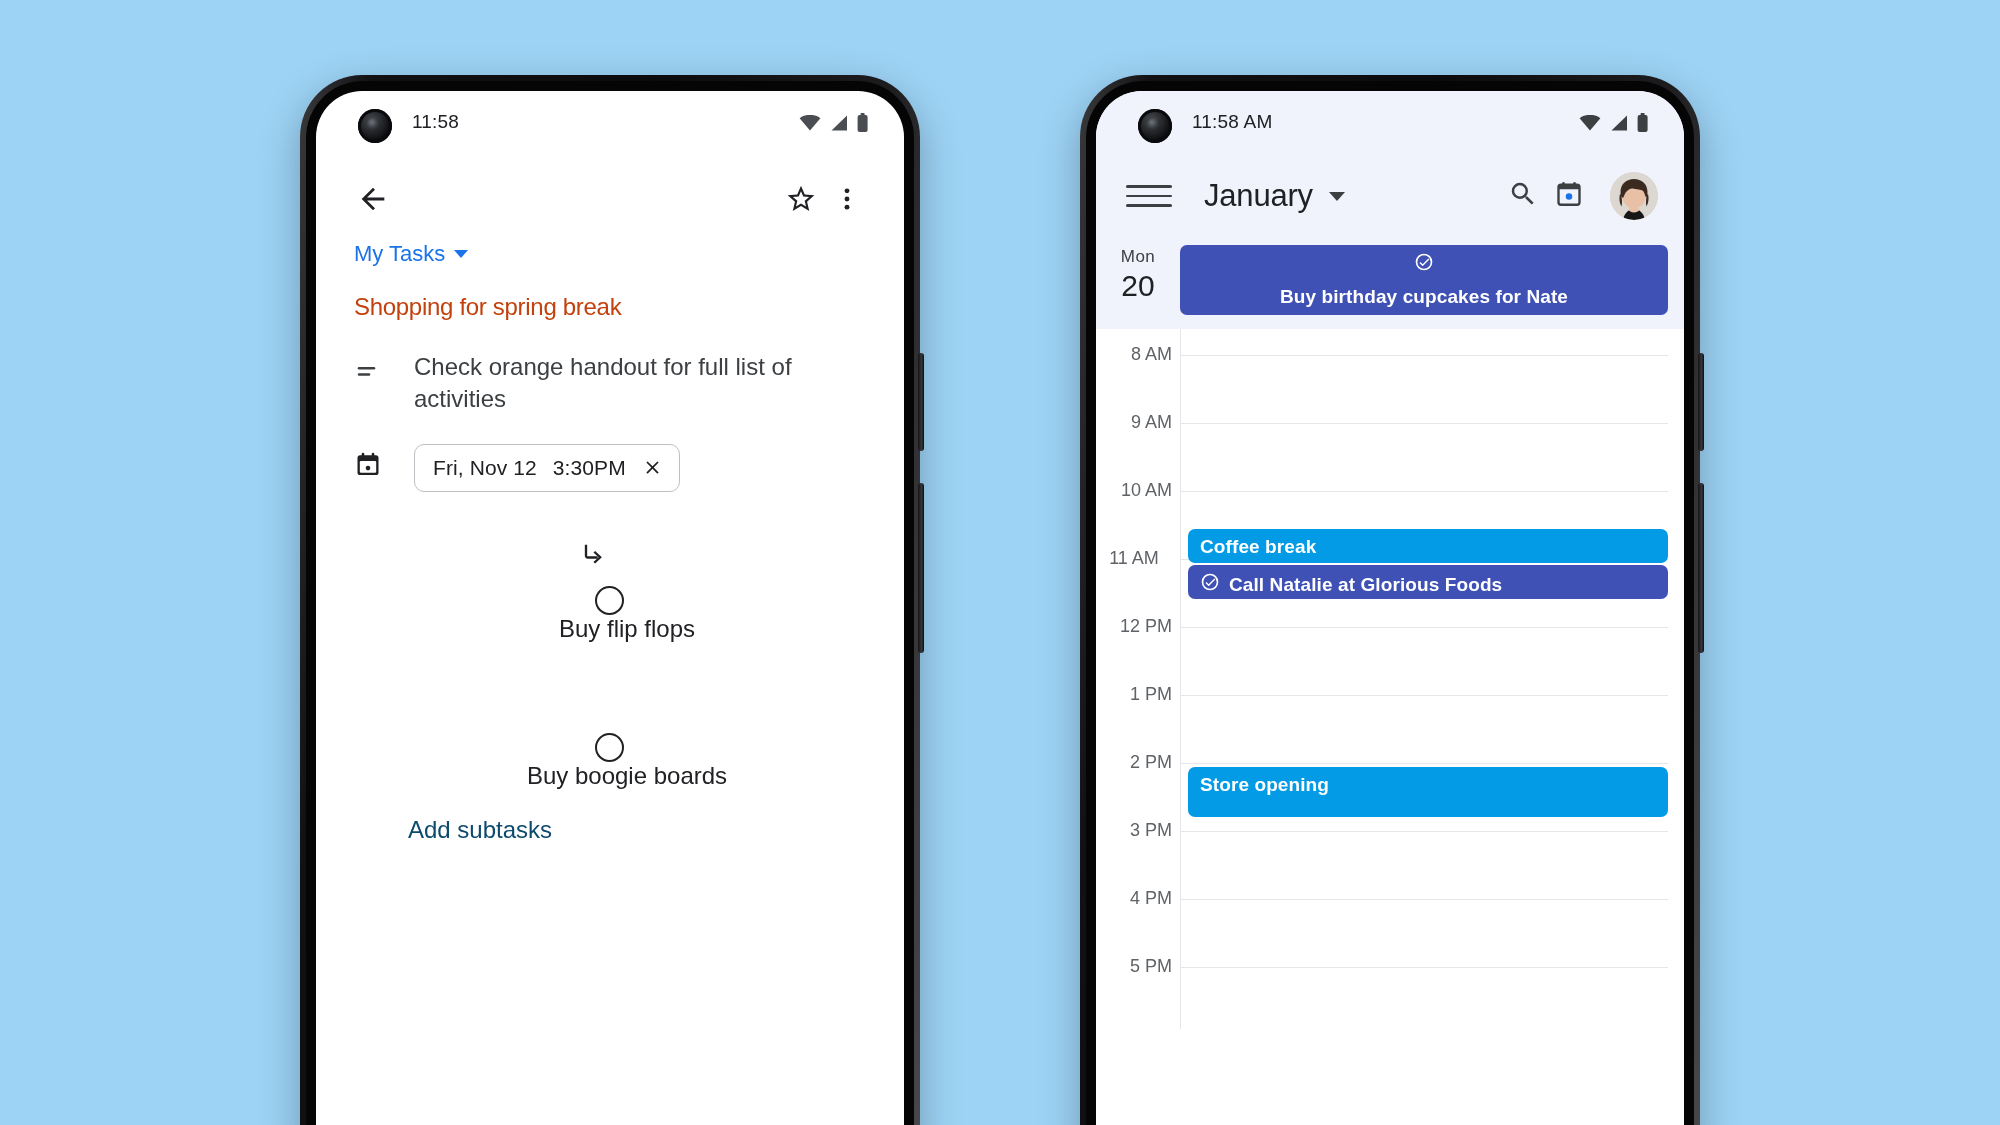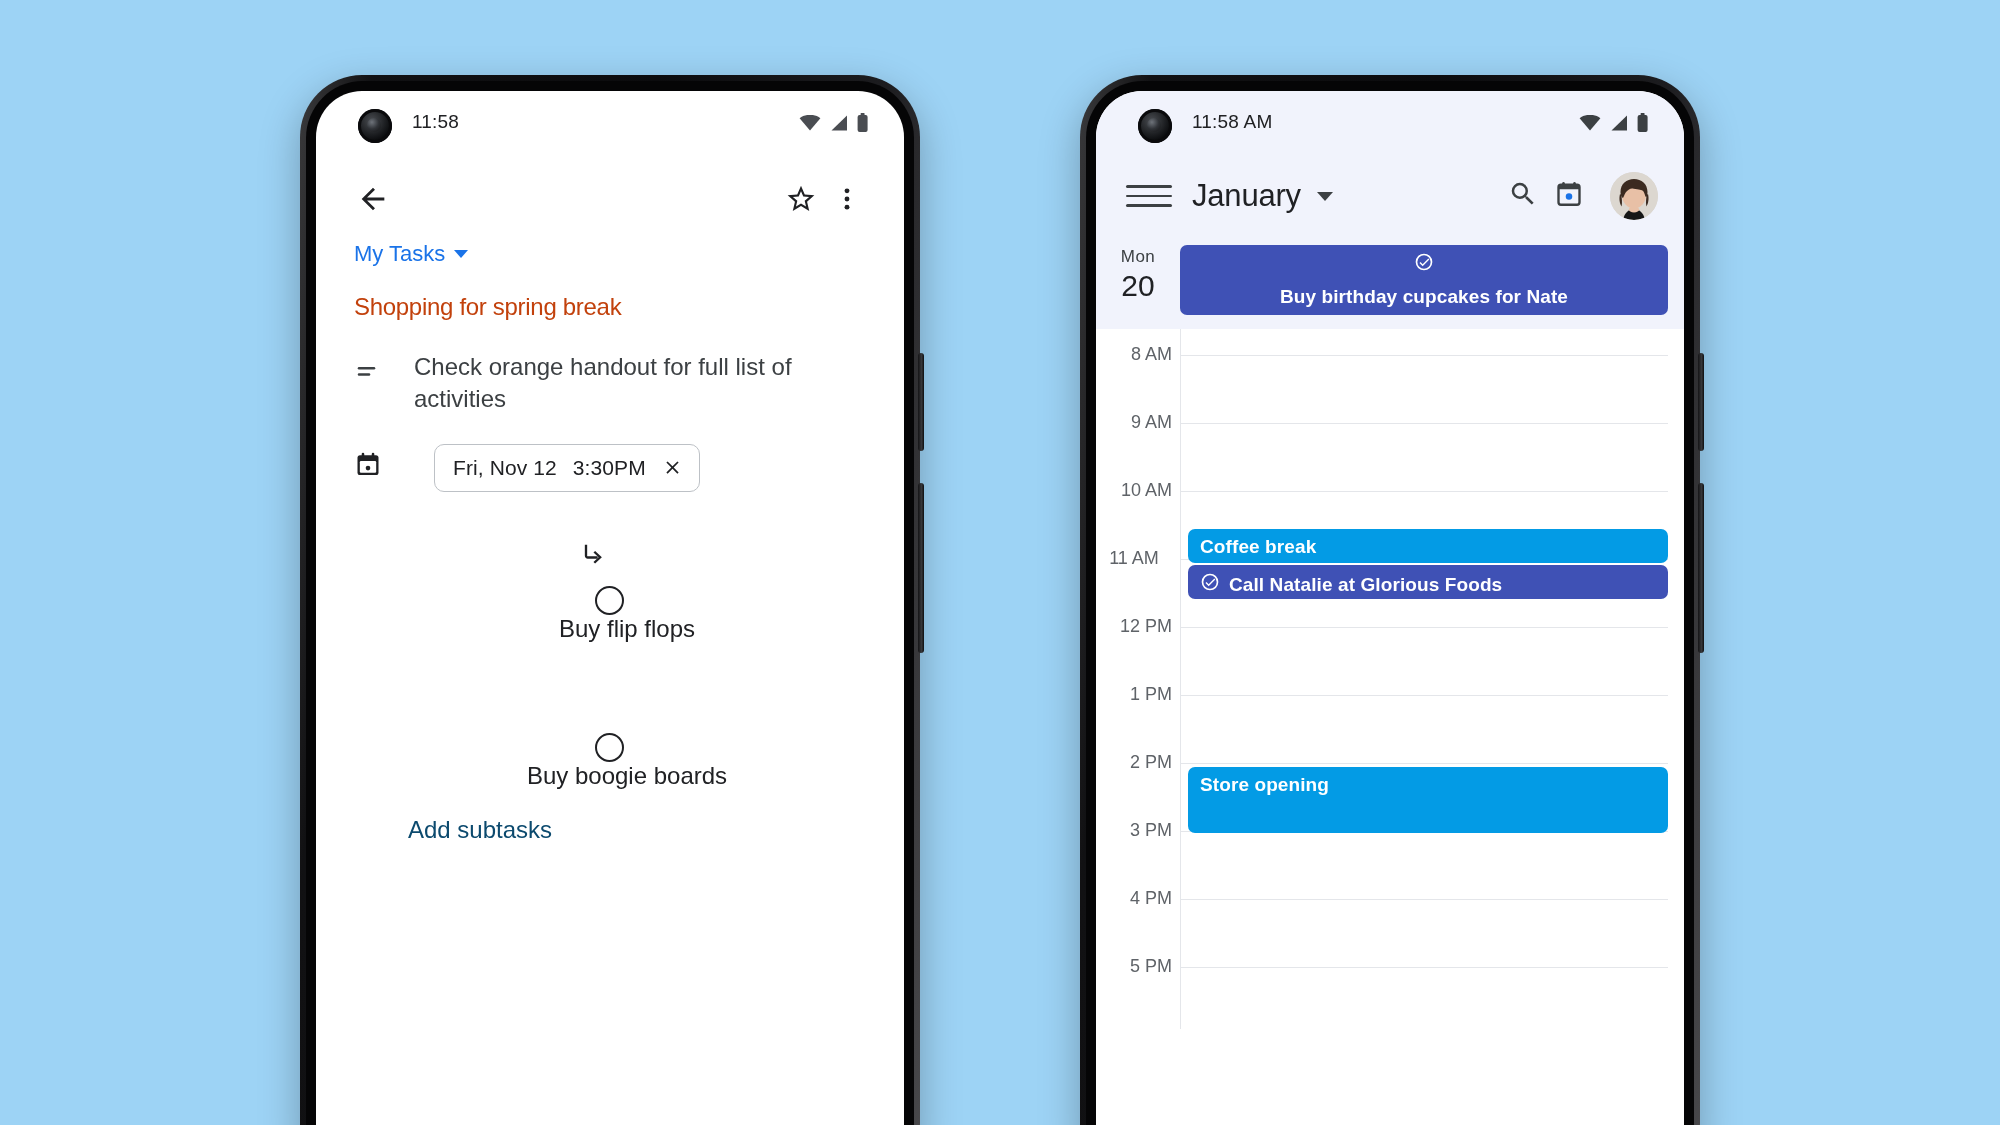--- a/index.html
+++ b/index.html
@@ -63,39 +63,39 @@
   .list-chip { display: flex; align-items: center; gap: 9px; padding: 10px 34px 0 38px; }
   .list-chip .label { color: #1a73e8; font-size: 22px; font-weight: 500; }
   .caret { width: 0; height: 0; border-left: 7px solid transparent; border-right: 7px solid transparent; border-top: 8px solid #1a73e8; }
   .task-title { padding: 26px 44px 0 38px; font-size: 24px; color: #c2410c; font-weight: 400; letter-spacing: -.3px; }
   .row { display: flex; padding: 30px 40px 0 38px; }
   .row .gutter { width: 60px; flex: 0 0 60px; padding-top: 6px; }
   .notes-text { font-size: 24px; color: #3c4043; line-height: 1.35; max-width: 420px; }
   .date-chip {
     display: inline-flex; align-items: center; gap: 16px;
     border: 1px solid #bdc1c6; border-radius: 10px;
-    padding: 11px 16px 11px 18px; font-size: 21px; color: #202124; margin-left: 20px;
+    padding: 11px 16px 11px 18px; font-size: 21px; color: #202124;
   }
   .date-chip .dt { letter-spacing: .1px; }
   .sub-row { display: flex; align-items: center; padding: 22px 40px 0 38px; flex-direction: column; }
   .sub-row .gutter { width: 60px; flex: 0 0 60px; display: flex; align-items: center; }
   .sub-circle { width: 29px; height: 29px; border-radius: 50%; border: 2.5px solid #202124; flex: 0 0 29px; }
   .sub-label { font-size: 24px; color: #202124; margin-left: 36px; }
   .add-sub { font-size: 24px; color: #0c4a6e; margin-left: 92px; padding-top: 26px; }
 
   
   .cal-screen { background: #fff; }
   .cal-status { background: #F1F3FC; }
   .cal-appbar {
     display: flex; align-items: center; gap: 0; height: 78px;
     padding: 0 26px 0 30px; background: #F1F3FC;
   }
   .hamburger { width: 46px; display: flex; flex-direction: column; gap: 7px; }
   .hamburger i { display: block; height: 2.6px; background: #3c4043; border-radius: 2px; }
-  .month { font-size: 31px; color: #202124; margin-left: 20px; letter-spacing: -.2px; }
+  .month { font-size: 31px; color: #202124; margin-left: 32px; letter-spacing: -.2px; }
   .month-caret { width:0;height:0;border-left:8px solid transparent;border-right:8px solid transparent;border-top:9px solid #3c4043; margin-left: 16px; }
   .cal-spacer { flex: 1; }
   .avatar {
     width: 48px; height: 48px; border-radius: 50%; overflow: hidden; margin-left: 18px;
     background: #d9d5d0; position: relative; flex: 0 0 48px;
   }
 
   .allday {
     display: flex; background: #F1F3FC; padding: 4px 16px 14px 0; min-height: 92px;
   }
@@ -401,21 +401,21 @@
             <span>
               <svg width="20" height="20" viewBox="0 0 24 24">
                   <path d="M12 2a10 10 0 1 0 10 10A10 10 0 0 0 12 2zm0 18a8 8 0 1 1 8-8 8 8 0 0 1-8 8z" fill="#fff"></path>
                   <path d="M10.4 14.6 7.8 12l-1.2 1.2 3.8 3.8 8-8L17.2 7.8z" fill="#fff"></path>
                 </svg>
             </span>
             <span>Call Natalie at Glorious Foods</span>
           </div>
         </div>
 
-        <div class="ev chip-blue" style="top:438px; height:66px;">
+        <div class="ev chip-blue" style="top:438px; height:50px;">
           <div class="ev-label">
             <span>Store opening</span>
           </div>
         </div>
       </div>
 
     </div>
   </div>
 
 </div>

